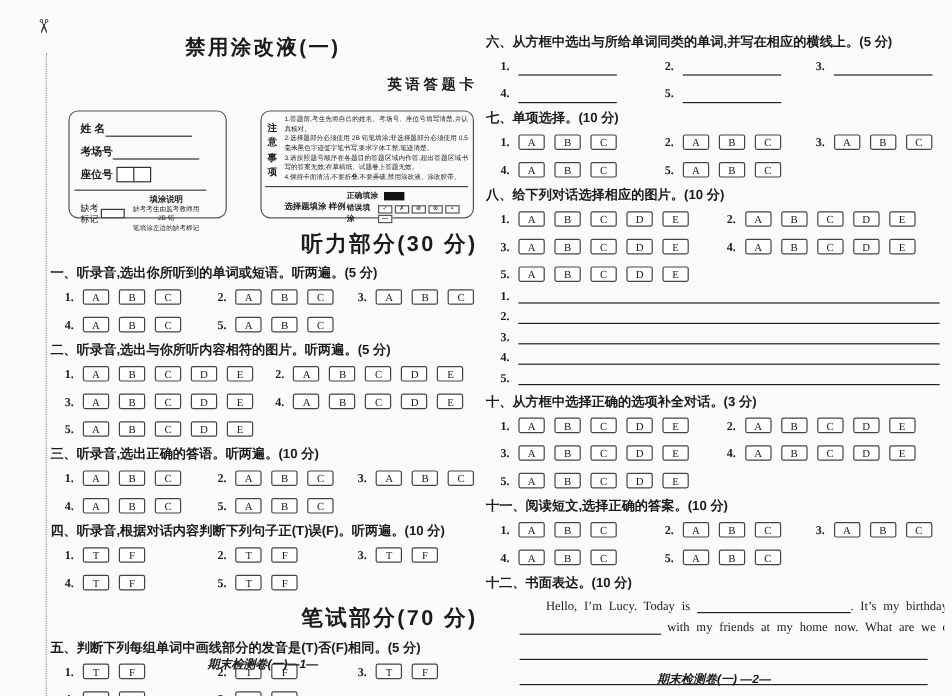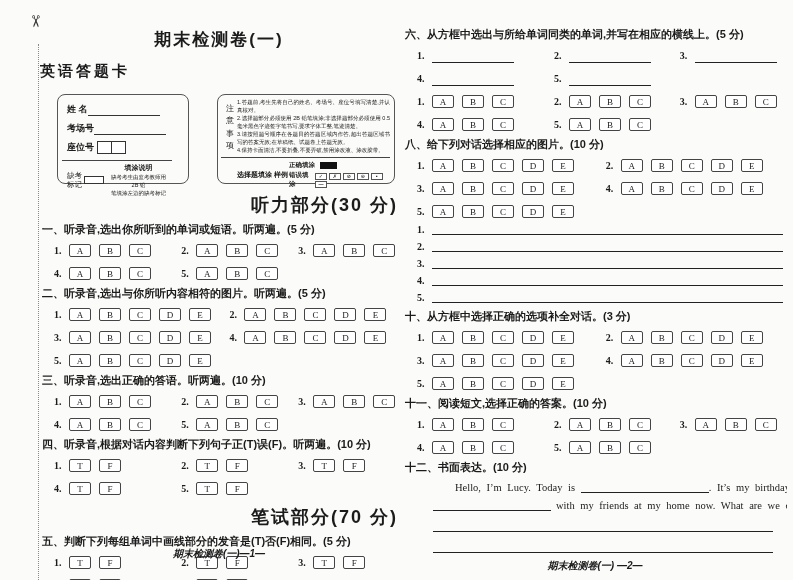--- a/index.html
+++ b/index.html
@@ -18,21 +18,21 @@
   }
   .cutline {
     position:absolute; left:38px; top:44px; bottom:0;
     border-left:1px dotted #8a8a8a; width:0;
   }
   .page { position:absolute; top:0; height:580px; overflow:hidden; }
   #page1 { left:40px;  width:358px; }
   #page2 { left:403px; width:384px; }
 
   .doc-title   { text-align:center; font-size:17px; font-weight:bold; margin-top:28px; letter-spacing:2px; }
-  .doc-subtitle{ text-align:left; font-size:15px; font-weight:bold; margin-top:11px; letter-spacing:3px;font-family:Liberation Serif, serif; }
+  .doc-subtitle{ text-align:right; font-size:12px; font-weight:bold; margin-top:11px; letter-spacing:3px;font-family:Liberation Serif, serif; }
 
   
   .info-row { display:flex; margin-top:13px; padding-left:17px; }
   .sbox {
     width:132px; height:90px; border:1px solid #555; border-radius:8px;
     padding:8px 19px 4px 9px; font-size:9px; font-weight:bold;
   }
   .sbox-line { margin-bottom:6px; white-space:nowrap; }
   .u-line { display:inline-block; width:72px; border-bottom:1px solid #333; height:9px; vertical-align:bottom; }
   .seatbox { display:inline-block; width:15px; height:13px; border:1px solid #333; vertical-align:middle; background:#fff; }
@@ -43,22 +43,22 @@
   .absent-rect { display:inline-block; width:20px; height:8px; border:1px solid #333; margin:0 4px 0 2px; background:#fff; flex:none; }
   .fillnote { flex:1; text-align:center; }
   .fillnote-title { font-size:7px; font-weight:bold; }
   .fillnote-text { font-size:6px; font-weight:normal; line-height:1.35; transform:scale(.92); }
 
   .nbox {
     width:178px; height:90px; border:1px solid #555; border-radius:8px;
     margin-left:28px; display:flex; padding:4px 4px 3px 4px;
   }
   .vlabel {
-    width:11px; font-size:8px; font-weight:normal; line-height:1.55;
-    word-break:break-all; margin:4px 3px 0 1px; text-align:right;
+    width:11px; font-size:8px; font-weight:bold; line-height:1.55;
+    word-break:break-all; margin:4px 3px 0 1px; text-align:left;
   }
   .nbox-main { flex:1; display:flex; flex-direction:column; }
   .notice-item { font-size:5.5px; line-height:1.45; text-align:justify; }
   .nbox-div { border-top:1px solid #444; margin:2px 0 2px -16px; }
   .sample { display:flex; align-items:center; }
   .sample-label { font-size:7px; font-weight:bold; width:52px; line-height:1.3; }
   .sample-rows { flex:1; }
   .sample-row { display:flex; align-items:center; font-size:6.5px; font-weight:bold; margin:1px 0; }
   .cm { display:inline-block; width:17px; height:7px; background:#111; margin-left:5px; }
   .wm {
@@ -95,21 +95,21 @@
   #page1 .footer { bottom:19px; }
   #page2 .footer { bottom:7px; }
 </style>
 </head>
 <body>
 
 <span class="scissors">✂</span>
 <div class="cutline"></div>
 
 <div class="page" id="page1">
-  <div class="doc-title">期末检测卷(一)</div>
+  <div class="doc-title">禁用涂改液(一)</div>
   <div class="doc-subtitle">英语答题卡</div>
 
   <div class="info-row">
 
     <div class="sbox">
       <div class="sbox-line">
         <span>姓  名</span><span class="u-line"></span>
       </div>
       <div class="sbox-line">
         <span>考场号</span><span class="u-line"></span>
@@ -219,20 +219,21 @@
       <div class="sec-title">六、从方框中选出与所给单词同类的单词,并写在相应的横线上。(5 分)</div>
       <div class="a-row cols3">
         <span class="a-item"><span class="num">1.</span><span class="bshort"></span></span>
         <span class="a-item"><span class="num">2.</span><span class="bshort"></span></span>
         <span class="a-item"><span class="num">3.</span><span class="bshort"></span></span>
       </div>
       <div class="a-row cols3">
         <span class="a-item"><span class="num">4.</span><span class="bshort"></span></span>
         <span class="a-item"><span class="num">5.</span><span class="bshort"></span></span>
       </div>
+      <div class="sec-title">七、单项选择。(10 分)</div>
       <div class="a-row cols3">
         <span class="a-item"><span class="num">1.</span><span class="opt">A</span><span class="opt">B</span><span class="opt">C</span></span>
         <span class="a-item"><span class="num">2.</span><span class="opt">A</span><span class="opt">B</span><span class="opt">C</span></span>
         <span class="a-item"><span class="num">3.</span><span class="opt">A</span><span class="opt">B</span><span class="opt">C</span></span>
       </div>
       <div class="a-row cols3">
         <span class="a-item"><span class="num">4.</span><span class="opt">A</span><span class="opt">B</span><span class="opt">C</span></span>
         <span class="a-item"><span class="num">5.</span><span class="opt">A</span><span class="opt">B</span><span class="opt">C</span></span>
       </div>
       <div class="sec-title">八、给下列对话选择相应的图片。(10 分)</div>

